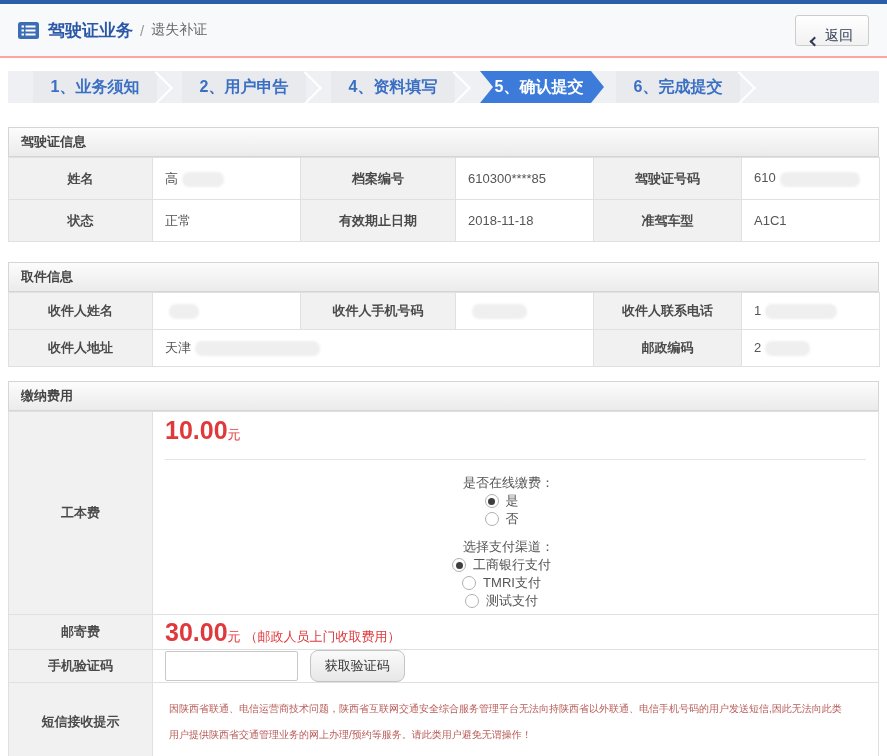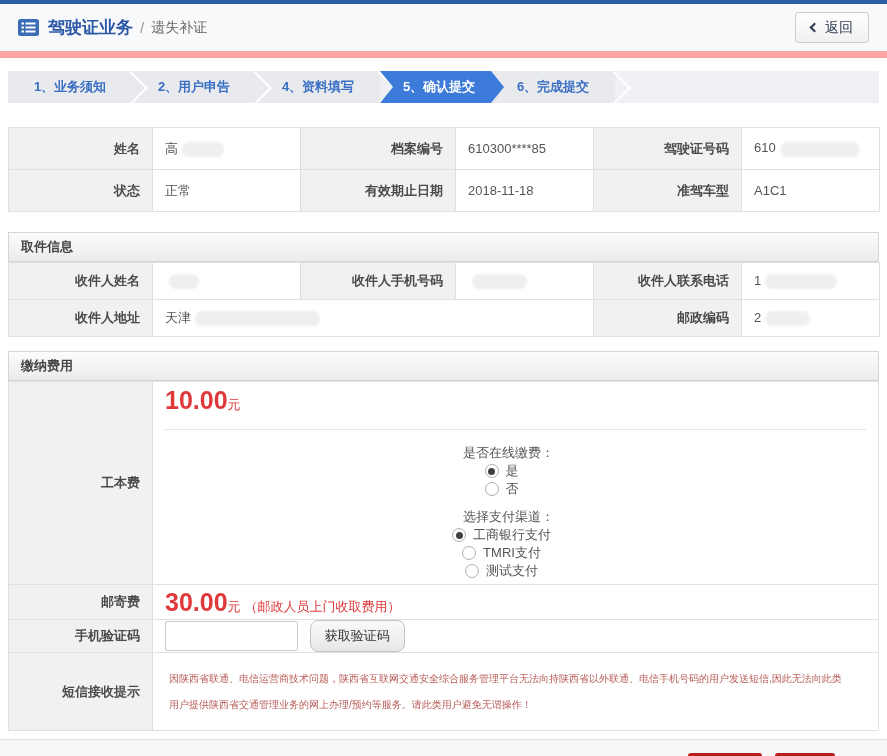--- a/index.html
+++ b/index.html
@@ -1,53 +1,53 @@
 <!DOCTYPE html>
 <html><head>
 <meta charset="utf-8">
 <style>
   * { margin:0; padding:0; box-sizing:border-box; }
   html,body { width:887px; height:756px; background:#fff; overflow:hidden;
     font-family:"Liberation Sans","DejaVu Sans",sans-serif; }
   .top-strip { height:4px; background:#2b5ea7; }
 
   
-  .header { height:54px; background:#f8f9fa; border-bottom:7px solid #fca5a5;
+  .header { height:54px; background:#f8f9fa; border-bottom:2px solid #fca5a5;
     display:flex; align-items:center; padding:0 18px; }
   .header-icon { width:21px; height:17px; flex:none; }
   .header-title { color:#2b57a7; font-size:17px; font-weight:bold; margin-left:9px; }
   .header-sep { color:#999; margin:0 7px; font-size:15px; }
   .header-sub { color:#666; font-size:14px; }
-  .back-btn { margin-left:auto; display:inline-flex; align-items:center; gap:7px;
+  .back-btn { margin-left:auto; display:inline-flex; align-items:flex-end; gap:7px;
     height:31px; padding:0 15px; border:1px solid #ccc; border-radius:3px;
     background:linear-gradient(#ffffff,#f1f1f1); color:#2f3b52; font-size:14px; cursor:pointer; }
   .back-chev { width:7px; height:7px; border-left:2px solid #2f3b52; border-bottom:2px solid #2f3b52;
     transform:rotate(45deg); display:inline-block; }
 
   
   .steps { display:flex; height:32px; margin:13px 8px 24px; background:#eef0f3; }
   .step { position:relative; width:124px; flex:none; display:flex; align-items:center;
-    justify-content:center; background:#e8eaed; color:#3a6fc4; font-size:13px;
-    font-weight:bold; cursor:pointer; }
+    justify-content:center; background:#e8eaed; color:#3a6fc4; font-size:16px;
+    font-weight:bold; cursor:pointer;margin-left:25px; }
   .step:not(.active)::after { content:''; position:absolute; right:-11px; top:5px;
     width:22px; height:22px; border-top:2px solid #fff; border-right:2px solid #fff;
     transform:rotate(45deg); z-index:2; pointer-events:none; }
   .step.active { background:#3c7bd9; color:#fff; z-index:3; margin-right:-13px;
     clip-path:polygon(0 0, calc(100% - 13px) 0, 100% 50%, calc(100% - 13px) 100%, 0 100%, 13px 50%);
     padding-right:6px; }
   .step-filler { flex:1; background:#eef0f3; }
 
   
   .section { margin:0 8px 20px; }
   .section-title { height:30px; line-height:28px; padding:0 12px;
     background:linear-gradient(#fcfcfc,#ebebeb); border:1px solid #d5d5d5;
     color:#444; font-size:13px; font-weight:bold; }
   table.info { width:100%; border-collapse:collapse; table-layout:fixed; }
   table.info td { border:1px solid #e0e0e0; font-size:13px; padding:0 12px; }
-  td.lbl { background:#f1f1f1; color:#4a4a4a; text-align:right; font-weight:bold; }
+  td.lbl { background:#f1f1f1; color:#4a4a4a; text-align:center; font-weight:bold; }
   td.val { background:#fff; color:#555; text-align:left; }
   .row42 td { height:42px; }
   .row37 td { height:37px; }
   .redact { display:inline-block; height:15px; border-radius:7px; background:#efefef;
     vertical-align:middle; margin-left:4px; filter:blur(1px); }
 
   
   td.fee-cell { padding:12px 16px 8px; }
   .fee-amount { color:#e0393c; padding:4px 0 2px; }
   .fee-amount .amount { font-size:25px; font-weight:bold; }
@@ -101,20 +101,21 @@
 <div class="steps">
   <div class="step">1、业务须知</div>
   <div class="step">2、用户申告</div>
   <div class="step">4、资料填写</div>
   <div class="step active">5、确认提交</div>
   <div class="step">6、完成提交</div>
   <div class="step-filler"></div>
 </div>
 
 <div class="section">
+  <div class="section-title">驾驶证信息</div>
   <table class="info">
     <colgroup>
         <col style="width:144px">
         <col style="width:148px">
         <col style="width:155px">
         <col style="width:138px">
         <col style="width:148px">
         <col style="width:138px">
       </colgroup>
     <tbody>

